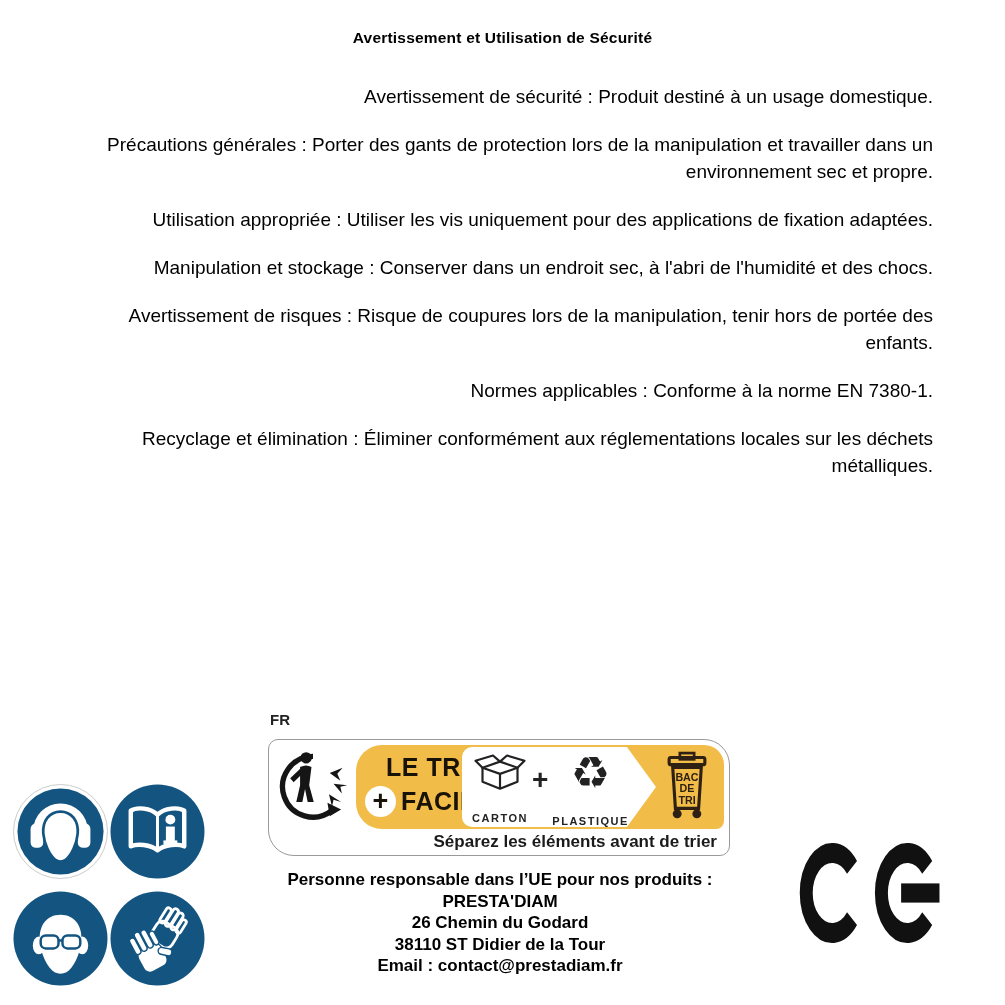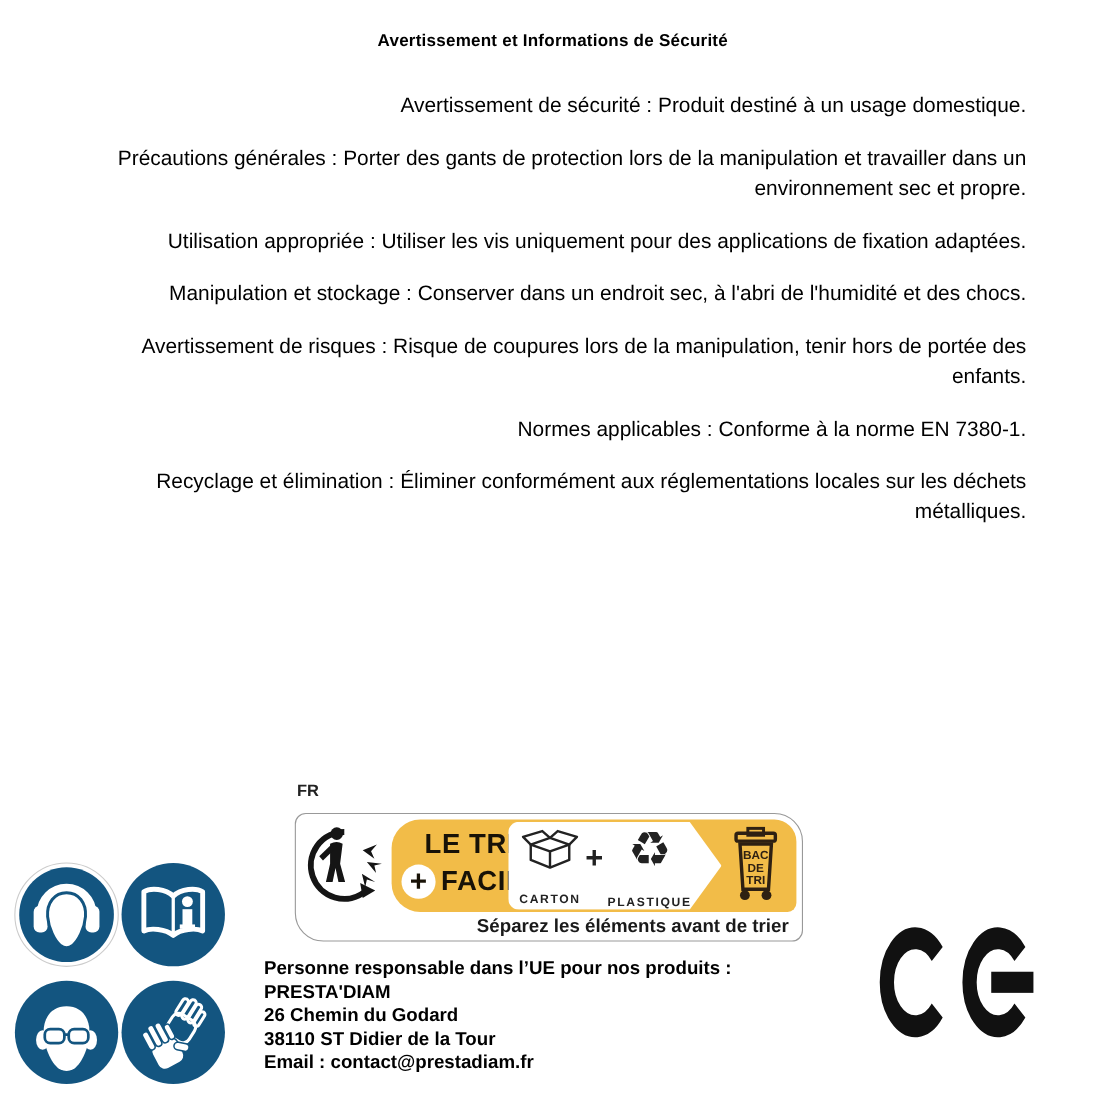--- a/index.html
+++ b/index.html
@@ -38,32 +38,32 @@
                clip-path:polygon(0 0,85% 0,100% 50%,85% 100%,0 100%);
                display:flex;align-items:center;padding-left:10px;box-sizing:border-box;}
   .mat{display:flex;flex-direction:column;align-items:center;}
   .mat-label{font-size:11px;font-weight:bold;letter-spacing:1.5px;color:#222;margin-top:17px;}
   .mat-plus{font-size:28px;font-weight:bold;color:#222;margin:0 4px 14px 4px;line-height:1;}
   .recycle-glyph{font-size:44px;line-height:50px;color:#222;font-family:"DejaVu Sans",sans-serif;}
   #bin-wrap{right:12px;top:5px;}
   #tri-caption{right:12px;bottom:3px;font-size:17px;font-weight:bold;color:#1a1a1a;}
 
   
-  #address{left:240px;top:869px;width:520px;text-align:left;font-weight:bold;
+  #address{left:240px;top:869px;width:520px;text-align:center;font-weight:bold;
            font-size:17px;line-height:21.5px;color:#000;}
 
   
   #ce-mark{left:799px;top:841px;}
 </style>
 </head>
 <body>
 
 <div id="page">
 
-  <div class="doc-title">Avertissement et Informations de Sécurité</div>
+  <div class="doc-title">Avertissement et Utilisation de Sécurité</div>
 
   <div class="content">
     <p>Avertissement de sécurité : Produit destiné à un usage domestique.</p>
     <p>Précautions générales : Porter des gants de protection lors de la manipulation et travailler dans un environnement sec et propre.</p>
     <p>Utilisation appropriée : Utiliser les vis uniquement pour des applications de fixation adaptées.</p>
     <p>Manipulation et stockage : Conserver dans un endroit sec, à l'abri de l'humidité et des chocs.</p>
     <p>Avertissement de risques : Risque de coupures lors de la manipulation, tenir hors de portée des enfants.</p>
     <p>Normes applicables : Conforme à la norme EN 7380-1.</p>
     <p>Recyclage et élimination : Éliminer conformément aux réglementations locales sur les déchets métalliques.</p>
   </div>

